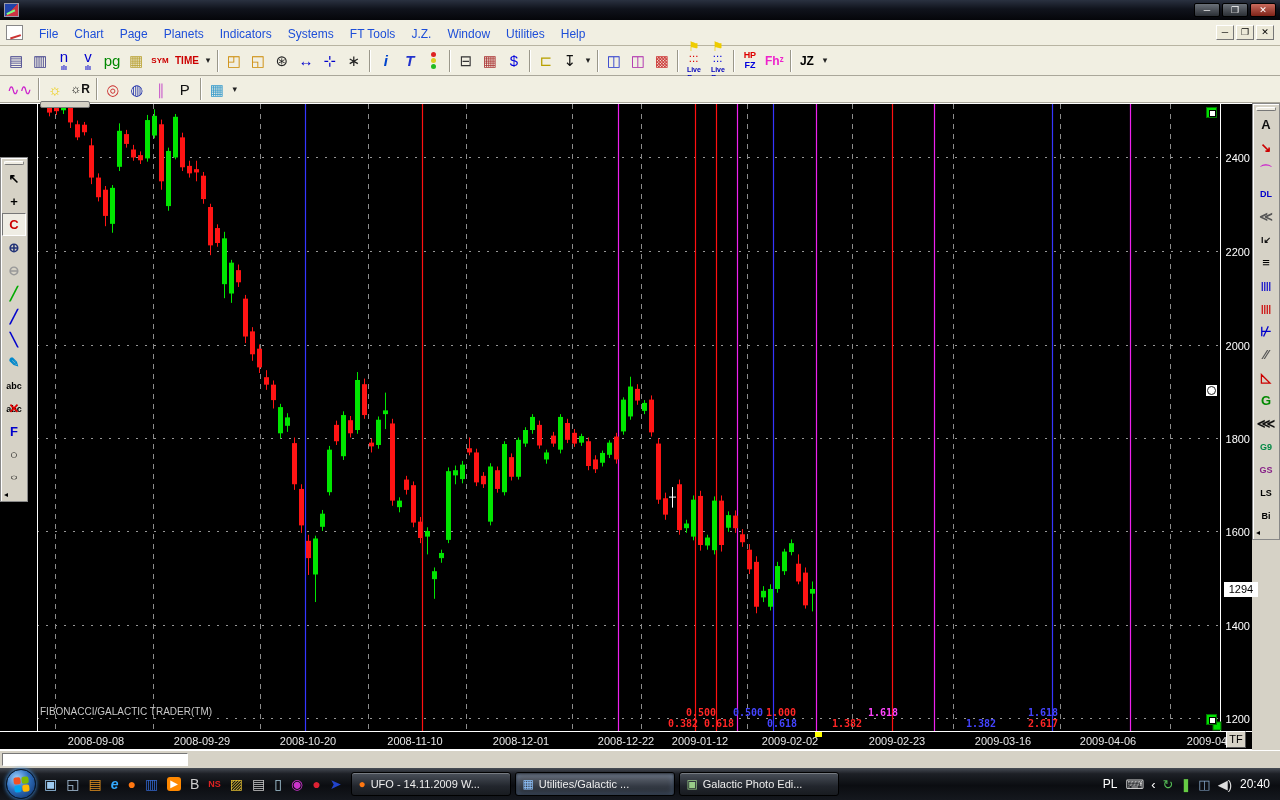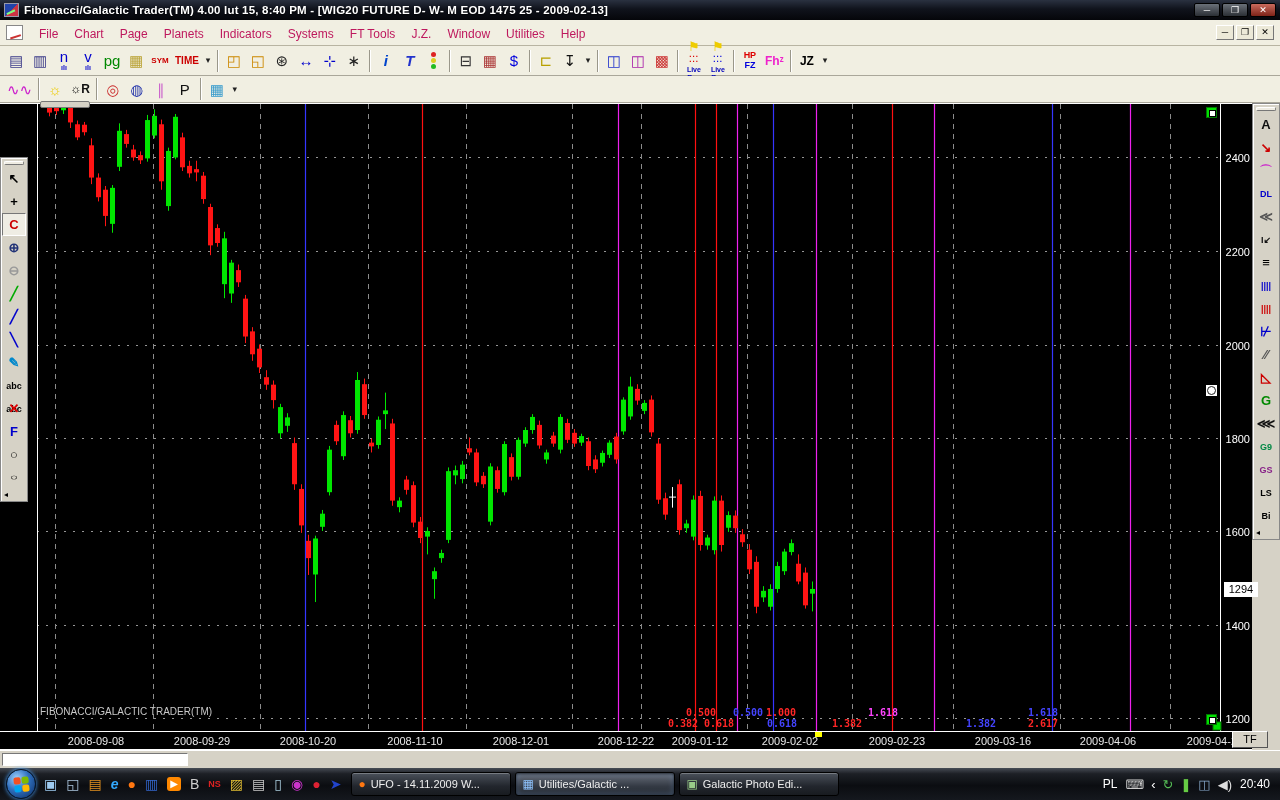--- a/index.html
+++ b/index.html
@@ -24,21 +24,21 @@
     text-align:center; }
   .wbtn.close { background:linear-gradient(#c96b5d,#7e2318); }
 
   
   .menubar { position:absolute; left:0; top:20px; width:1280px; height:26px;
     background:#f1efe2; border-bottom:1px solid #b8b4a2; display:flex; align-items:center;
     padding-left:6px; }
   .menu-ico { width:17px; height:15px; border:1px solid #888; background:#fff; margin-right:8px; position:relative; }
   .menu-ico::after{ content:""; position:absolute; left:2px; top:3px; width:11px; height:7px;
     border-bottom:2px solid #c33; transform:rotate(-18deg); }
-  .menu-item { font-size:12px; color:#be185d; padding:3px 8px; }
+  .menu-item { font-size:12px; color:#1d4ed8; padding:3px 8px; }
   .mdi-btns { margin-left:auto; margin-right:6px; display:flex; gap:2px; }
   .mdi-btn { width:18px; height:15px; font-size:9px; line-height:13px; text-align:center;
     background:#ece9d8; border:1px solid; border-color:#fff #777 #777 #fff; }
 
   
   .toolbar { position:absolute; left:0; width:1280px; background:#f1efe2;
     border-bottom:1px solid #aaa79a; display:flex; align-items:center; padding-left:4px; }
   #toolbar1 { top:46px; height:30px; }
   #toolbar2 { top:76px; height:27px; }
   .tb-sep { width:2px; height:22px; margin:0 3px;
@@ -67,23 +67,23 @@
   .ptool.flat { transform:scaleY(.62); }
   .ptool.strike { position:relative; }
   .ptool.strike::after { content:"✕"; position:absolute; color:#d00; font-size:13px; }
   .pal-foot { align-self:flex-start; font-size:8px; color:#000; padding:1px 2px 2px 3px; }
 
   
   #chart-wrap { position:absolute; left:0; top:103px; width:1280px; height:647px; background:#000; }
   #right-col { position:absolute; left:1252px; top:103px; width:28px; height:647px; background:#d6d2c6; }
   .price-box { position:absolute; left:1224px; top:582px; width:34px; height:15px; background:#fff;
     color:#000; font-size:11px; text-align:center; line-height:15px; z-index:30; }
-  .tf-btn { position:absolute; left:1226px; top:731px; width:36px; height:17px; background:#d6d2c6;
+  .tf-btn { position:absolute; left:1226px; top:731px; width:20px; height:17px; background:#d6d2c6;
     border:1px solid; border-color:#fff #555 #555 #fff; color:#000; font-size:11px; text-align:center;
-    line-height:15px; z-index:30;margin-left:6px; }
+    line-height:15px; z-index:30; }
   .chart-grip { position:absolute; left:40px; top:101px; width:50px; height:7px; background:#d6d2c6;
     border:1px solid #777; border-radius:2px; z-index:5; }
   .handle { position:absolute; width:11px; height:11px; z-index:6; }
   .handle.green { background:#00e000; border:1px solid #007700; }
   .handle.green::after { content:""; position:absolute; left:2px; top:2px; width:5px; height:5px;
     background:#fff; border:1px solid #000; }
   .handle.circle { background:#fff; }
   .handle.circle::after { content:""; position:absolute; left:1px; top:1px; width:7px; height:7px;
     border:1px solid #222; border-radius:50%; }
 
@@ -121,21 +121,20 @@
   svg text { font-family:"Liberation Sans", sans-serif; }
   svg text.fib { font-family:"DejaVu Sans Mono", monospace; font-weight:bold; }
 </style>
 </head>
 <body>
 
 <div id="stage">
 
   <div class="titlebar">
     <span class="app-ico"></span>
-    <span class="ttext">Fibonacci/Galactic Trader(TM) 4.00 lut 15,  8:40 PM - [WIG20 FUTURE D- W- M EOD  1475     25 - 2009-02-13]</span>
     <span class="wbtns">
       <span class="wbtn">─</span>
       <span class="wbtn">❐</span>
       <span class="wbtn close">✕</span>
     </span>
   </div>
 
   <div class="menubar">
     <span class="menu-ico"></span>
     <span id="menu-items"><span class="menu-item">File</span><span class="menu-item">Chart</span><span class="menu-item">Page</span><span class="menu-item">Planets</span><span class="menu-item">Indicators</span><span class="menu-item">Systems</span><span class="menu-item">FT Tools</span><span class="menu-item">J.Z.</span><span class="menu-item">Window</span><span class="menu-item">Utilities</span><span class="menu-item">Help</span></span>

